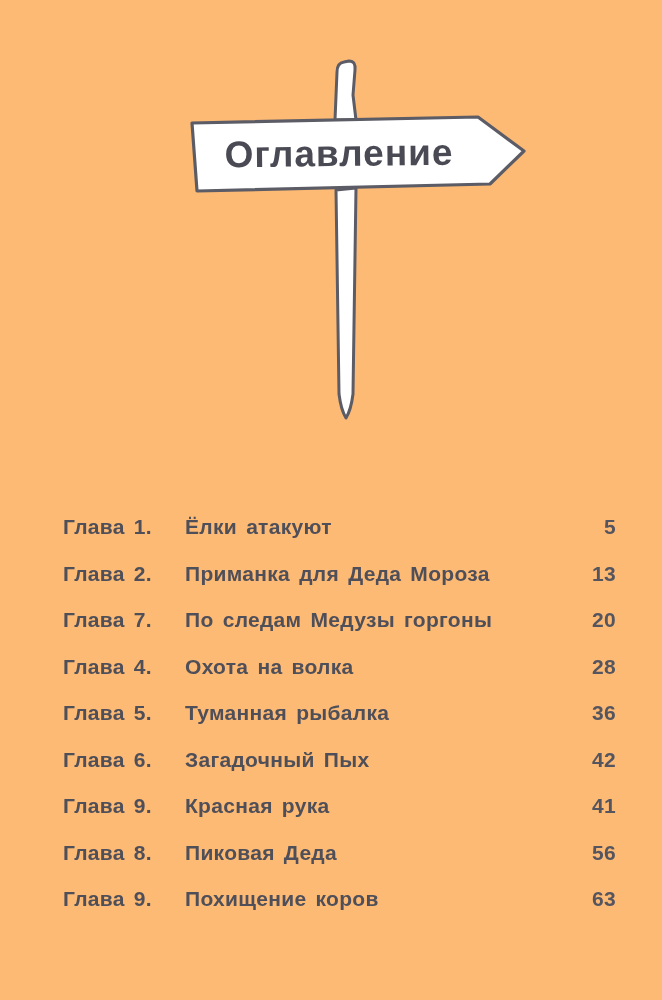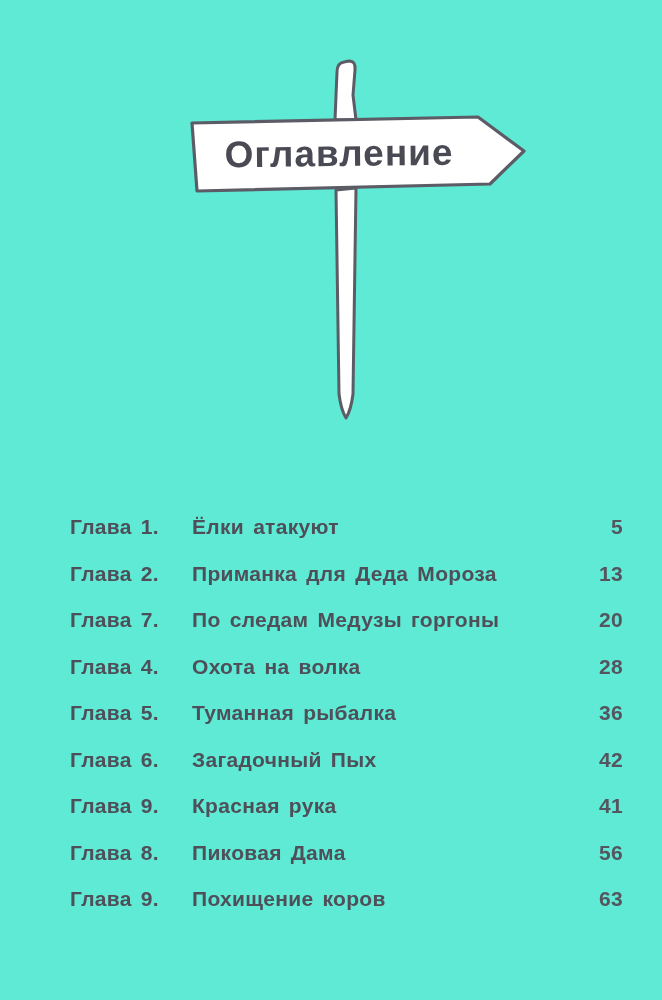--- a/index.html
+++ b/index.html
@@ -5,21 +5,21 @@
   html, body {
     margin: 0;
     padding: 0;
     background: #ffffff;
     font-family: "Liberation Sans", sans-serif;
   }
   .page {
     position: relative;
     width: 662px;
     height: 1000px;
-    background: #5eead4;
+    background: #fdba74;
     overflow: hidden;
   }
   
   .signpost-svg {
     position: absolute;
     left: 0;
     top: 0;
     width: 662px;
     height: 440px;
   }
@@ -35,21 +35,21 @@
     font-size: 37px;
     font-weight: bold;
     letter-spacing: 1px;
     color: #4a4a54;
     transform: rotate(-0.6deg);
     white-space: nowrap;
   }
   
   .toc {
     position: absolute;
-    left: 70px;
+    left: 63px;
     top: 504px;
     width: 553px;
   }
   .toc-row {
     display: flex;
     align-items: center;
     height: 46.5px;
     font-size: 21px;
     font-weight: bold;
     color: #4f4f59;
@@ -127,21 +127,21 @@
     </div>
 
     <div class="toc-row">
       <span class="toc-label">Глава 9.</span>
       <span class="toc-chapter-title">Красная рука</span>
       <span class="toc-page">41</span>
     </div>
 
     <div class="toc-row">
       <span class="toc-label">Глава 8.</span>
-      <span class="toc-chapter-title">Пиковая Дама</span>
+      <span class="toc-chapter-title">Пиковая Деда</span>
       <span class="toc-page">56</span>
     </div>
 
     <div class="toc-row">
       <span class="toc-label">Глава 9.</span>
       <span class="toc-chapter-title">Похищение коров</span>
       <span class="toc-page">63</span>
     </div>
 
   </div>

